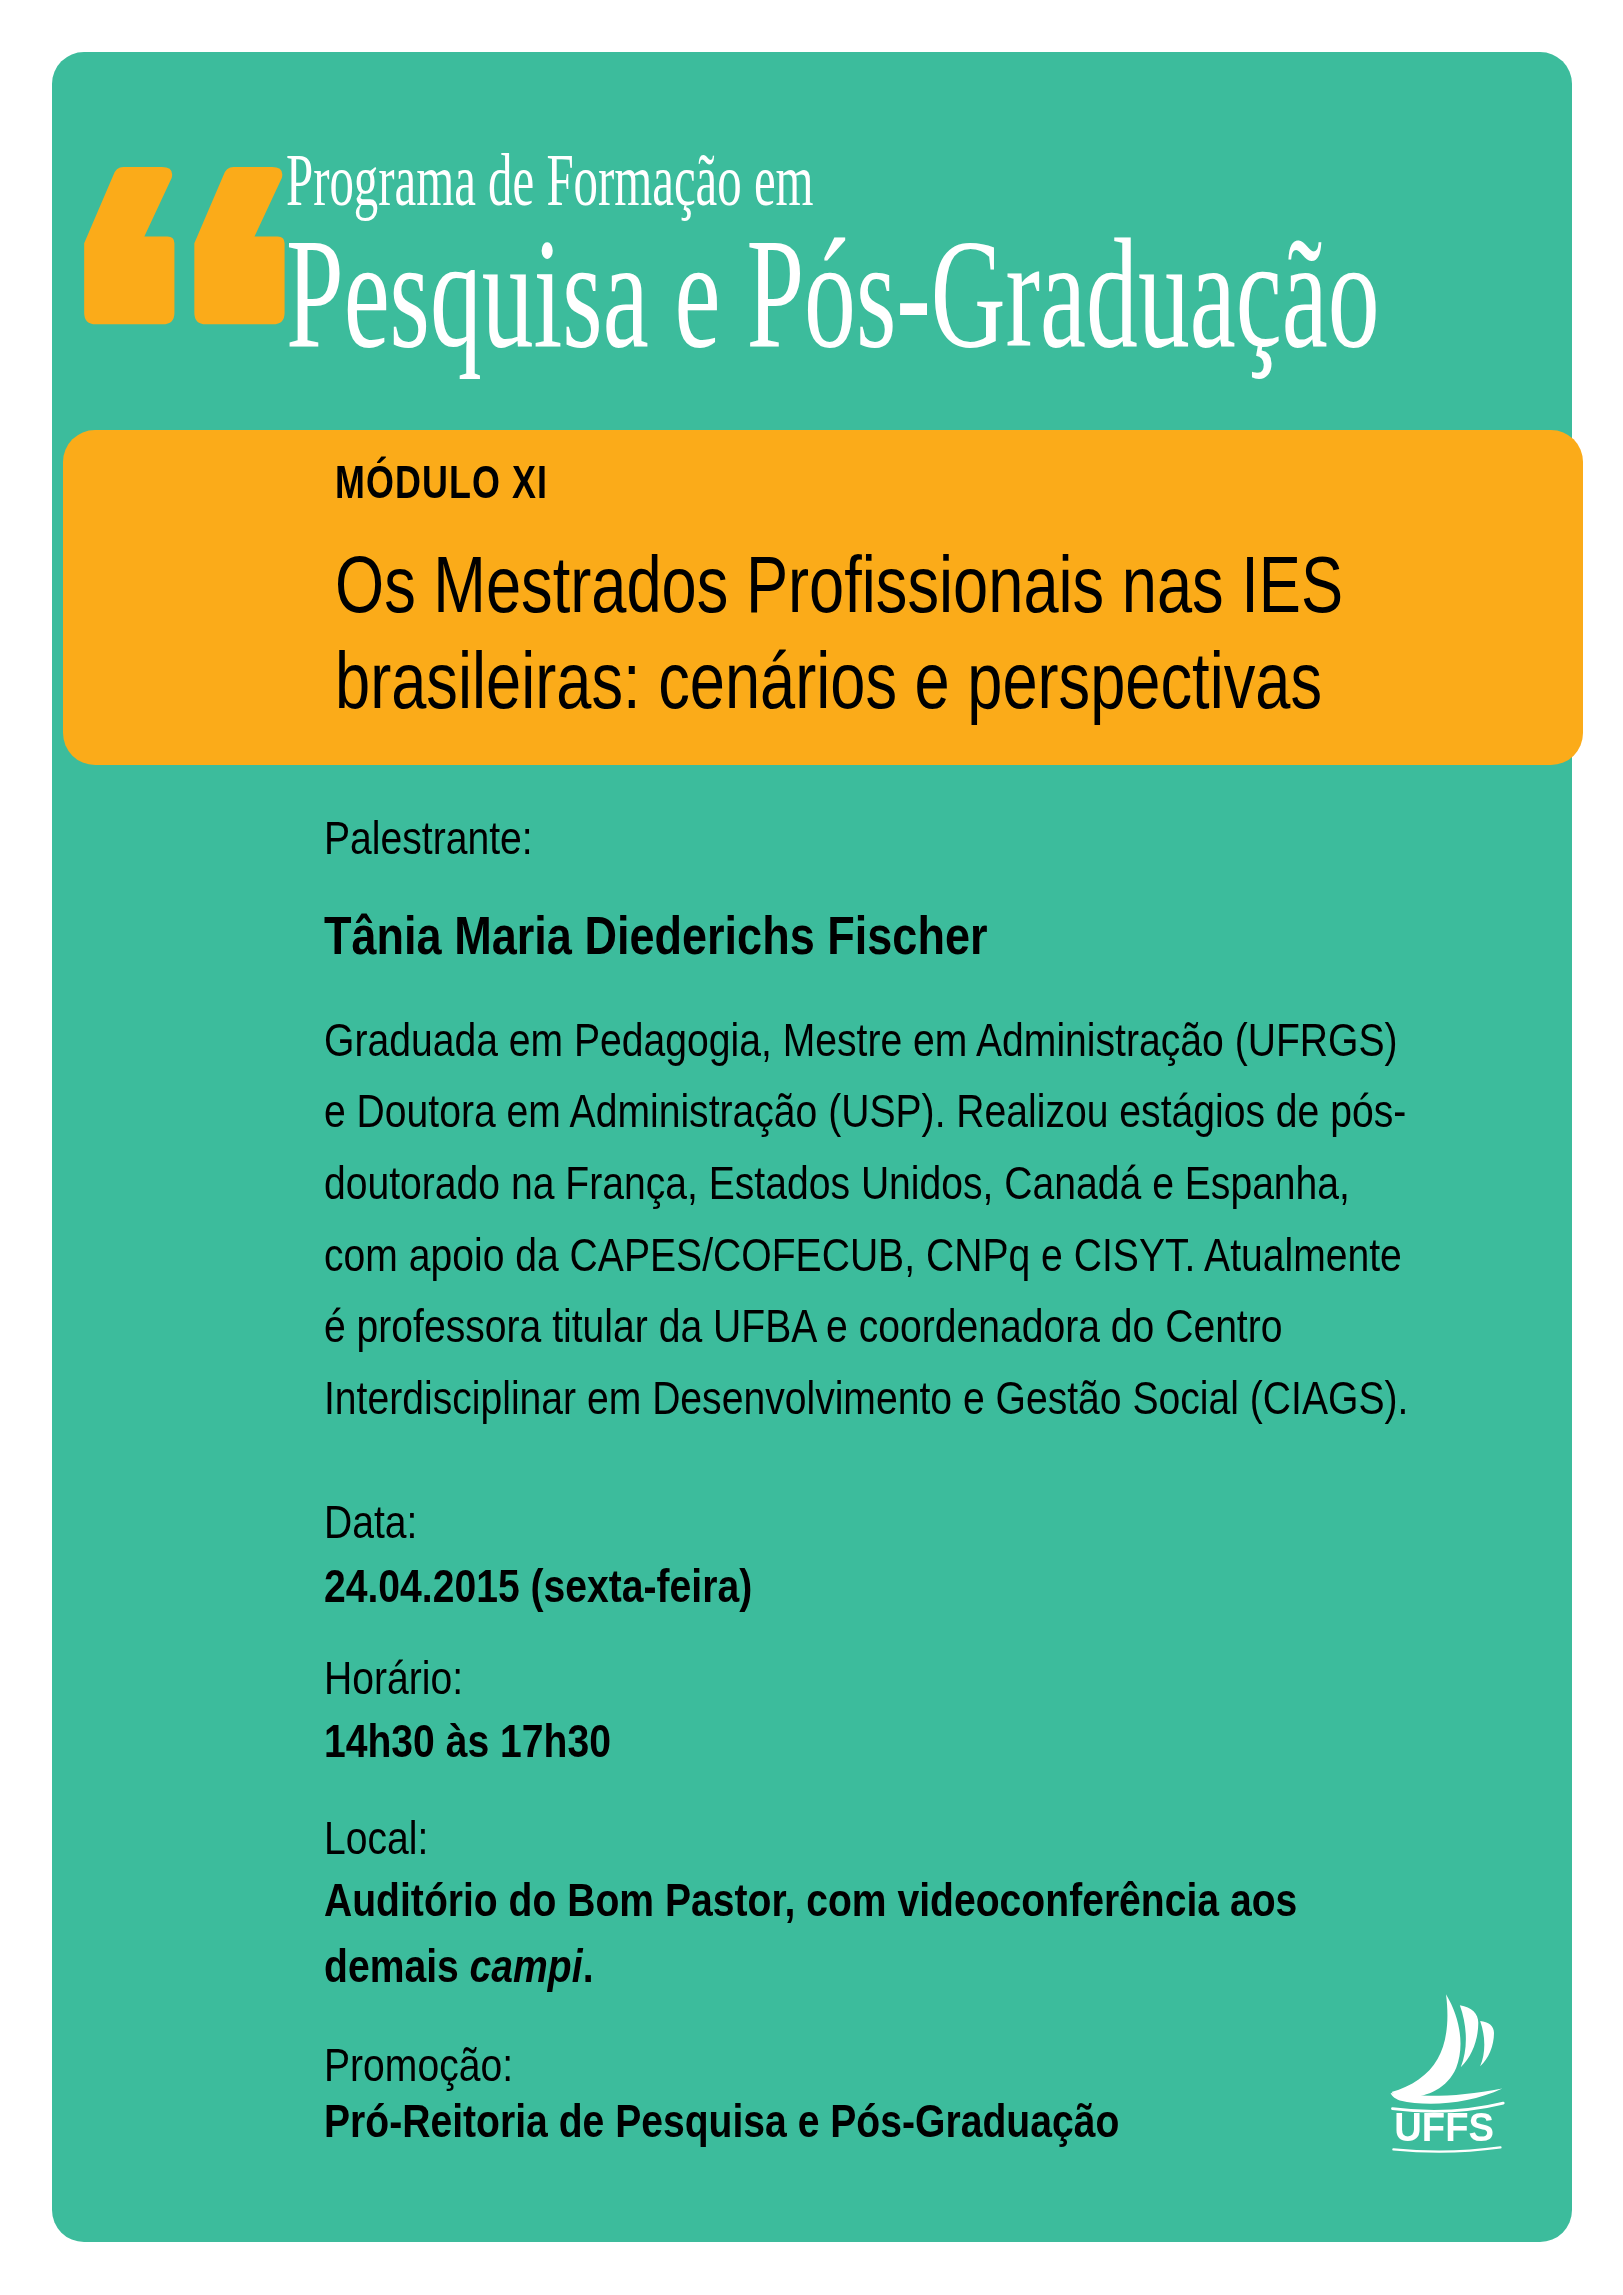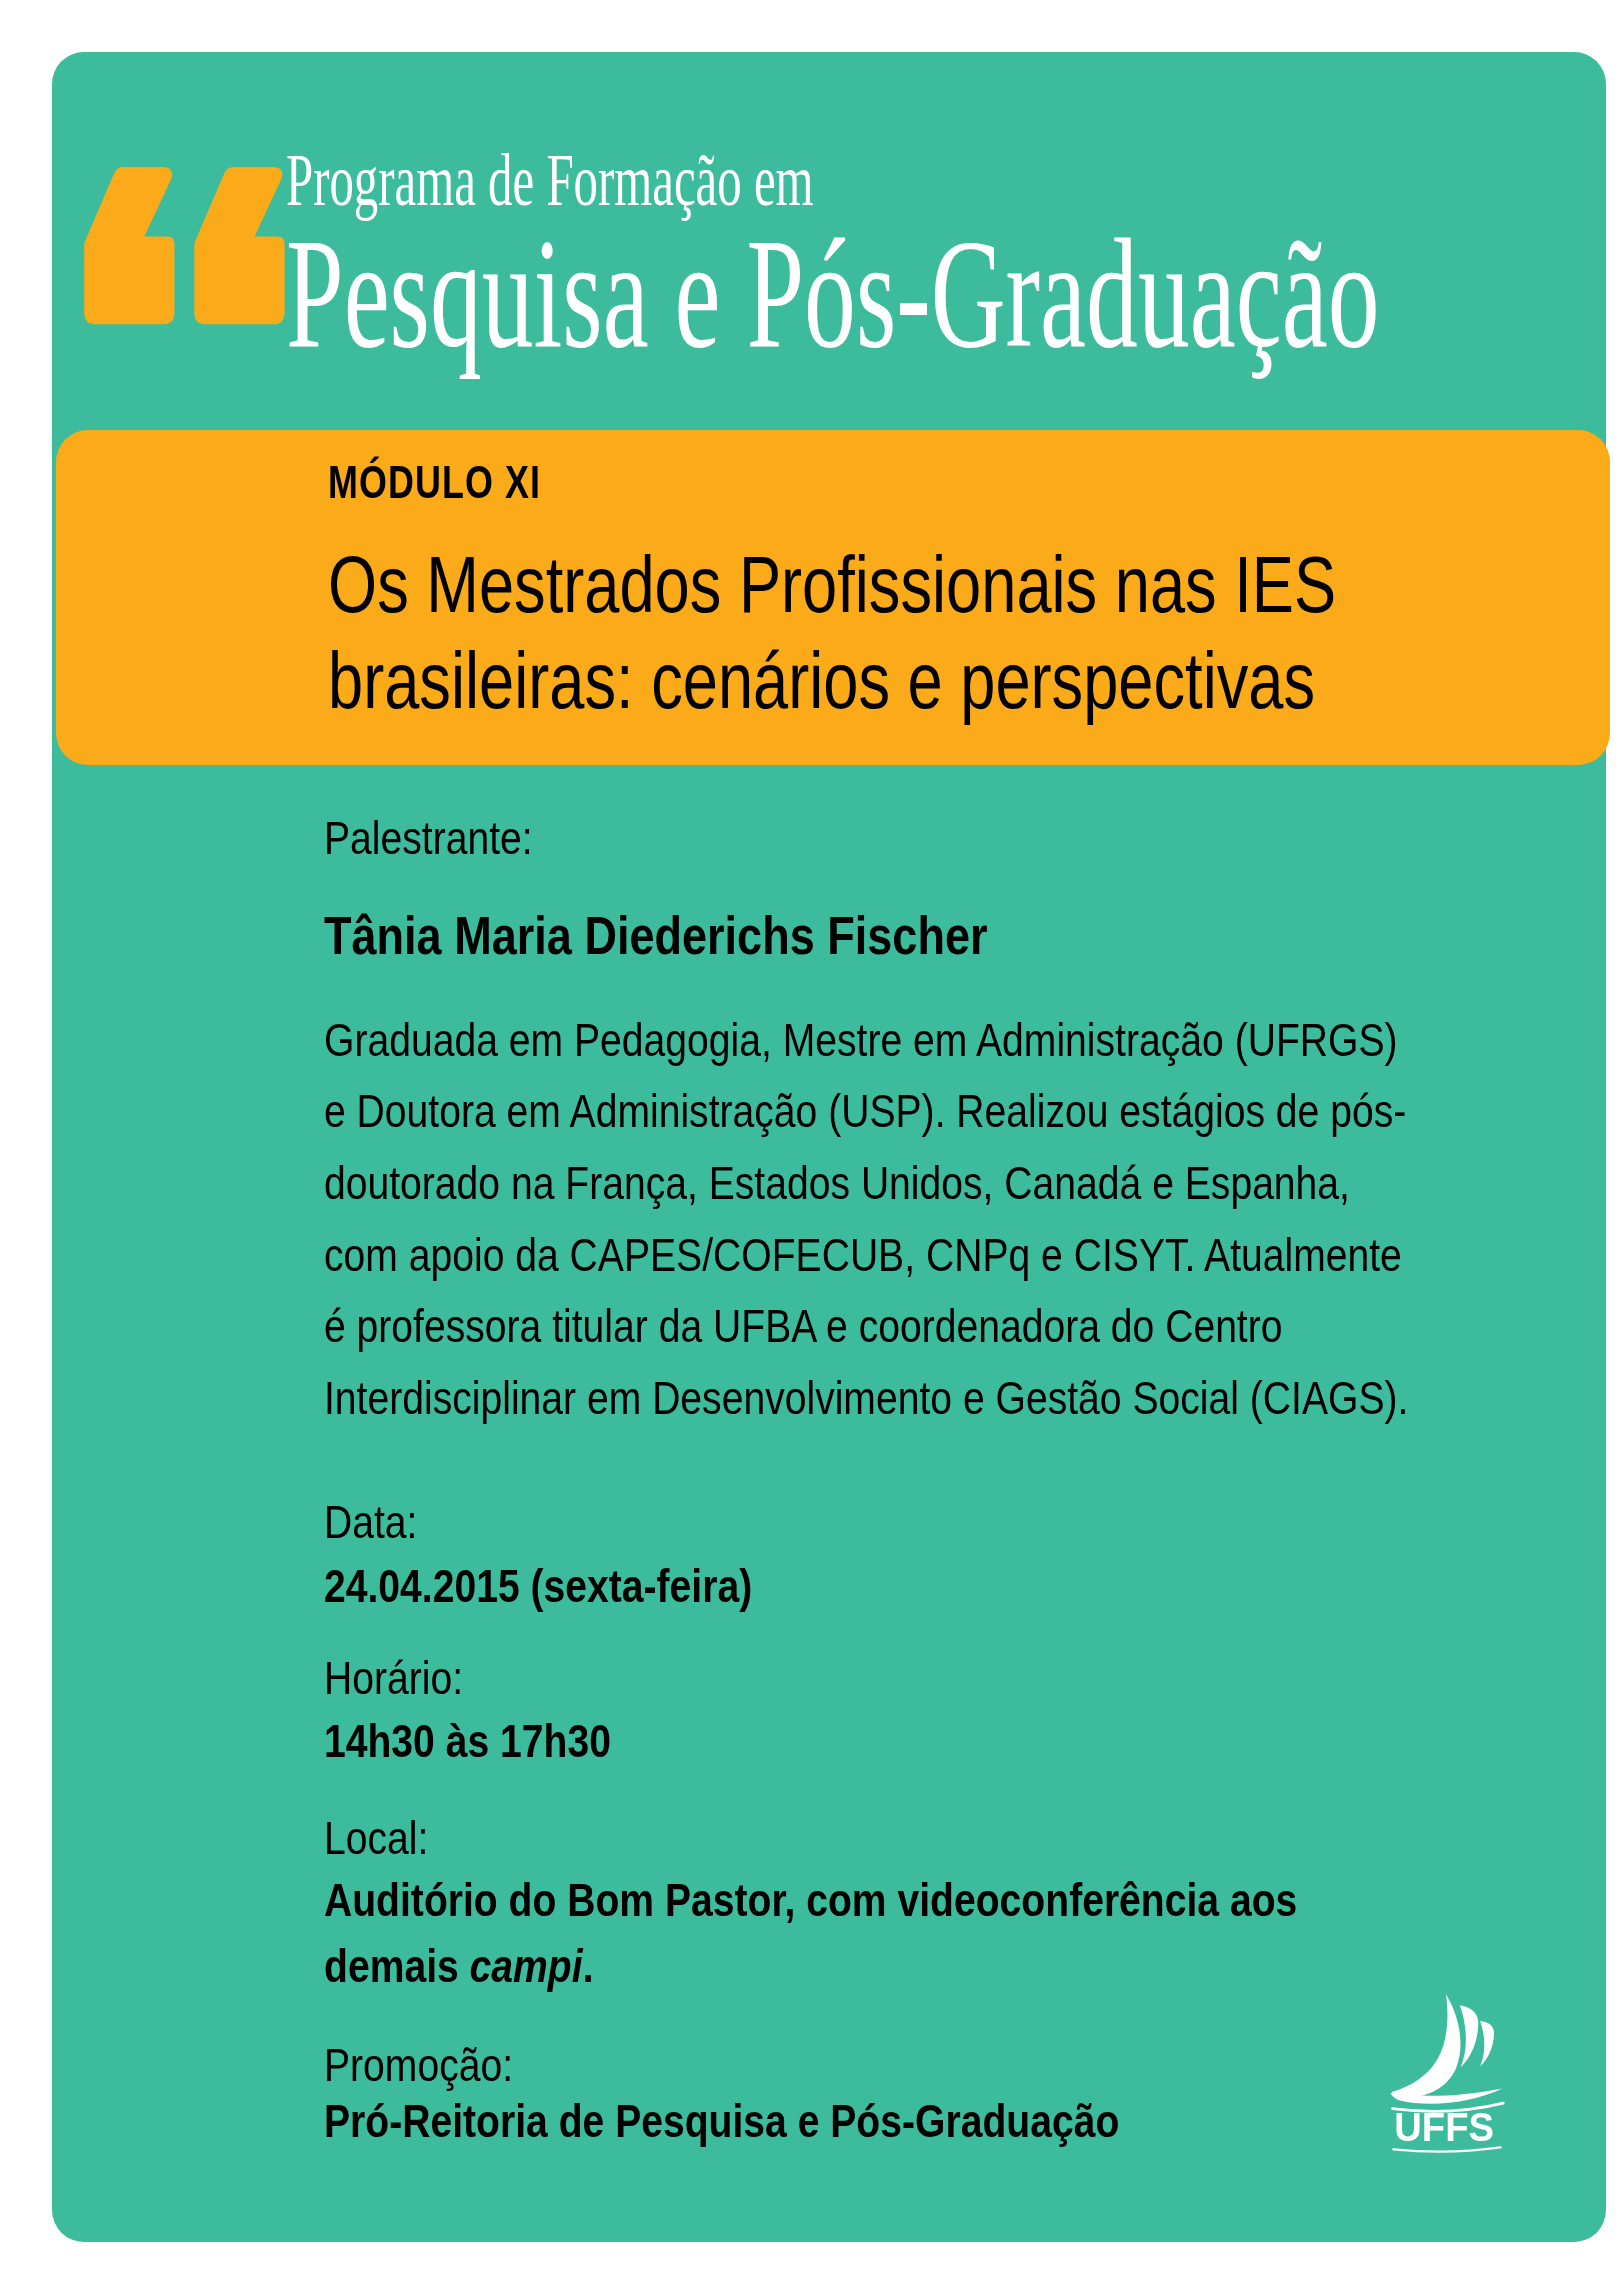--- a/index.html
+++ b/index.html
@@ -10,21 +10,20 @@
     background: #ffffff;
     overflow: hidden;
     font-family: "Liberation Sans", sans-serif;
   }
   .card {
     position: absolute;
     left: 52px; top: 52px;
     width: 1520px; height: 2190px;
     background: #3cbc9c;
     border-radius: 32px;
-    padding-left: 34px;
   }
   .quote-svg {
     position: absolute;
     left: 32px; top: 115px;
   }
   .title-small {
     position: absolute;
     left: 234px; top: 91px;
     font-family: "Liberation Serif", serif;
     font-size: 74px;
@@ -42,21 +41,21 @@
     font-size: 157px;
     font-weight: 400;
     color: #ffffff;
     white-space: nowrap;
     transform: scaleX(0.66);
     transform-origin: 0 0;
     line-height: 1;
   }
   .banner {
     position: absolute;
-    left: 4px; top: 378px;
+    left: 11px; top: 378px;
     width: 100%; height: 335px;
     background: #fbab19;
     border-radius: 32px;
   }
   .banner-kicker {
     position: absolute;
     left: 272px; top: 29px;
     font-size: 46px;
     font-weight: 700;
     letter-spacing: 1.4px;

